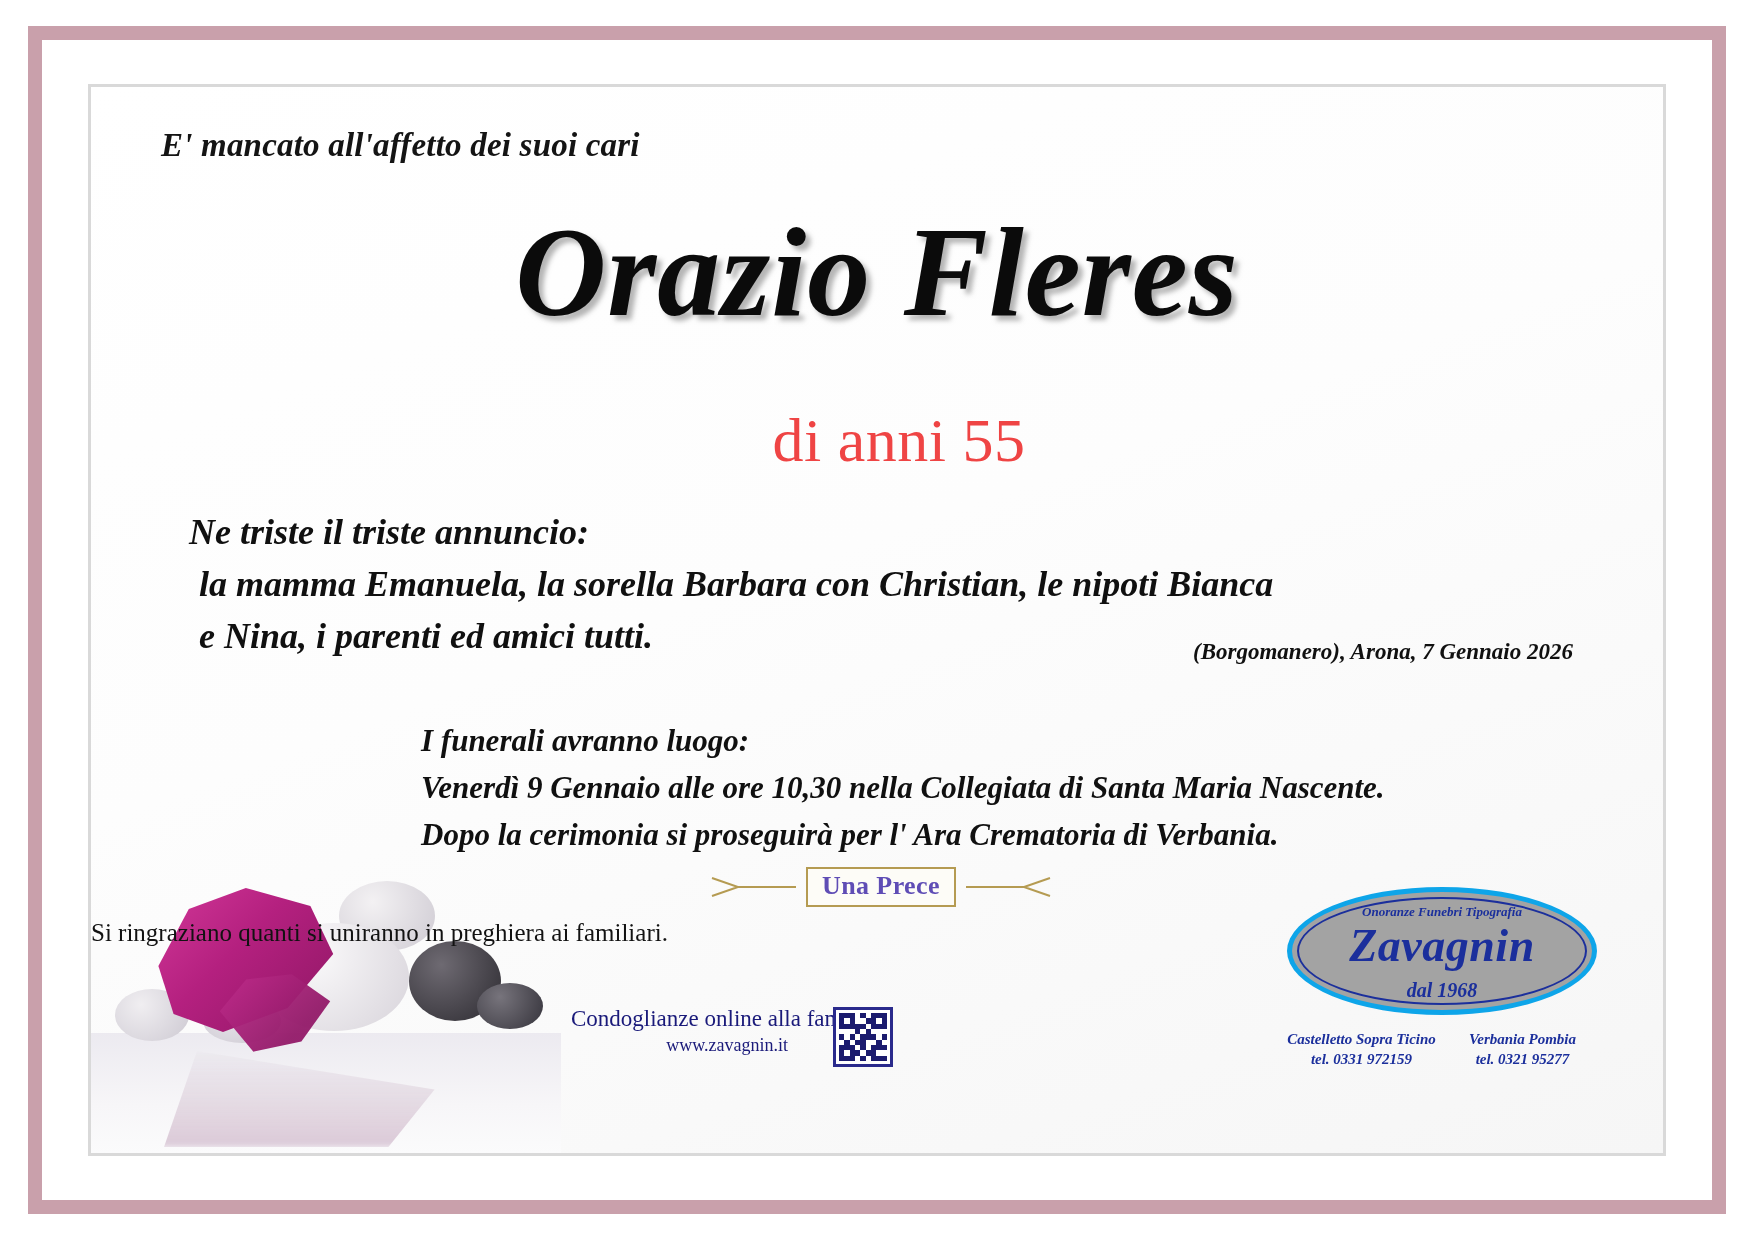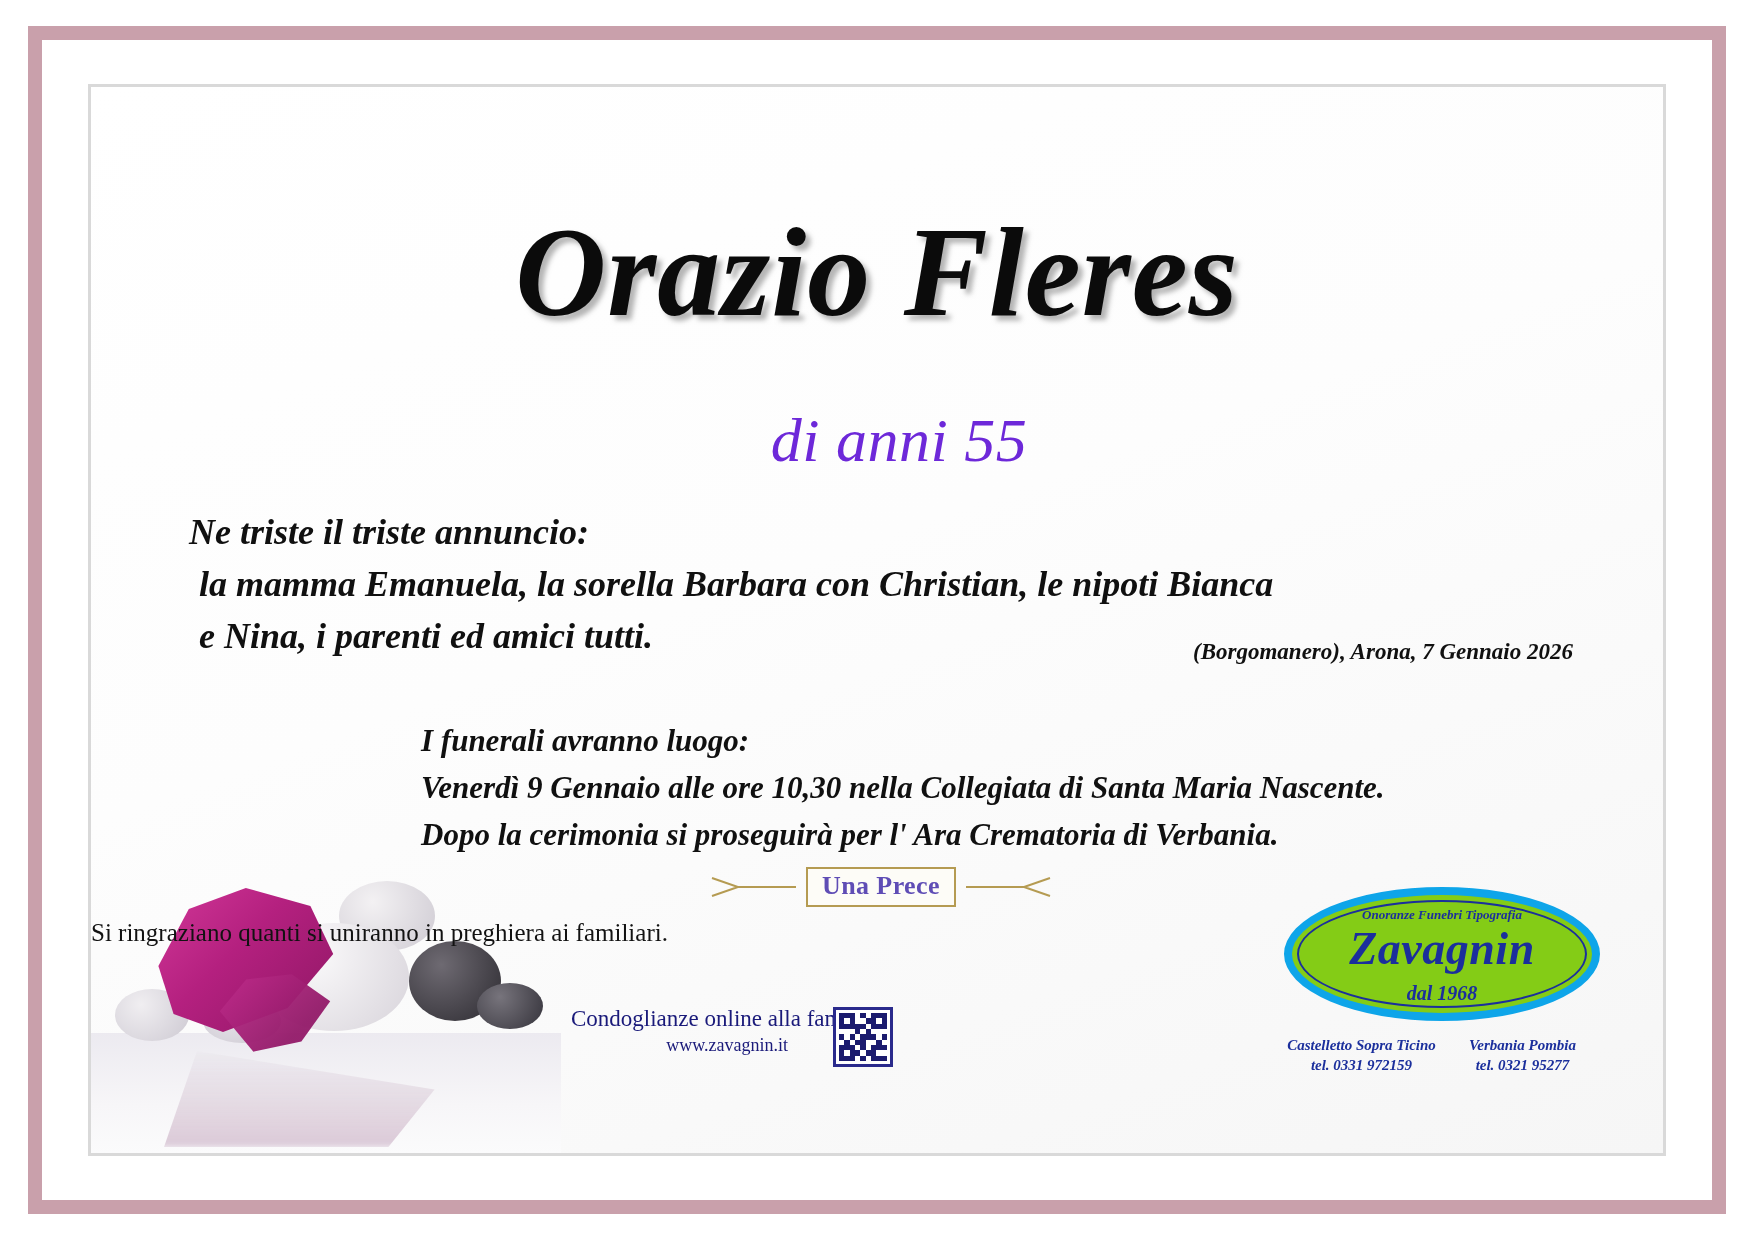--- a/index.html
+++ b/index.html
@@ -75,22 +75,21 @@
     text-shadow: 5px 5px 5px rgba(120,120,120,0.55);
     line-height: 1.05;
   }
   .age {
     position: absolute;
     left: 0;
     right: 0;
     top: 318px;
     text-align: center;
     font-size: 62px;
-    font-style: italic;
-    color: #6d28d9;
+    color: #ef4444;
     letter-spacing: 0.5px;
     margin-left: 44px;
   }
   .announce {
     position: absolute;
     left: 86px;
     right: 90px;
     top: 420px;
     font-size: 36px;
     font-style: italic;
@@ -213,23 +212,23 @@
     right: 56px;
     top: 800px;
     width: 330px;
     text-align: center;
   }
   .logo-oval {
     position: relative;
     width: 300px;
     height: 118px;
     margin: 0 auto;
-    border: 8px solid #0ea5e9;
+    border: 5px solid #0ea5e9;
     border-radius: 50%;
-    background: #84cc16;
+    background: #a3a3a3;
   }
   .logo-oval-inner {
     position: absolute;
     inset: 5px;
     border: 2px solid #1b2f9c;
     border-radius: 50%;
   }
   .logo-top-text {
     position: absolute;
     left: 0; right: 0;
@@ -344,20 +343,21 @@
         <div class="stone s2"></div>
         <div class="stone s3"></div>
         <div class="stone s4"></div>
         <div class="stone s5"></div>
         <div class="stone s6"></div>
         <div class="leaf"></div>
         <div class="leaf2"></div>
         <div class="reflection"></div>
       </div>
 
+      <div class="line-top">E' mancato all'affetto dei suoi cari</div>
 
       <div class="deceased-name">Orazio Fleres</div>
 
       <div class="age">di anni 55</div>
 
       <div class="announce">
         <span class="l1">Ne triste il triste annuncio:</span>
         <span class="l2">la mamma Emanuela, la sorella Barbara con Christian, le nipoti Bianca</span>
         <span class="l3">e Nina, i parenti ed amici tutti.</span>
       </div>

